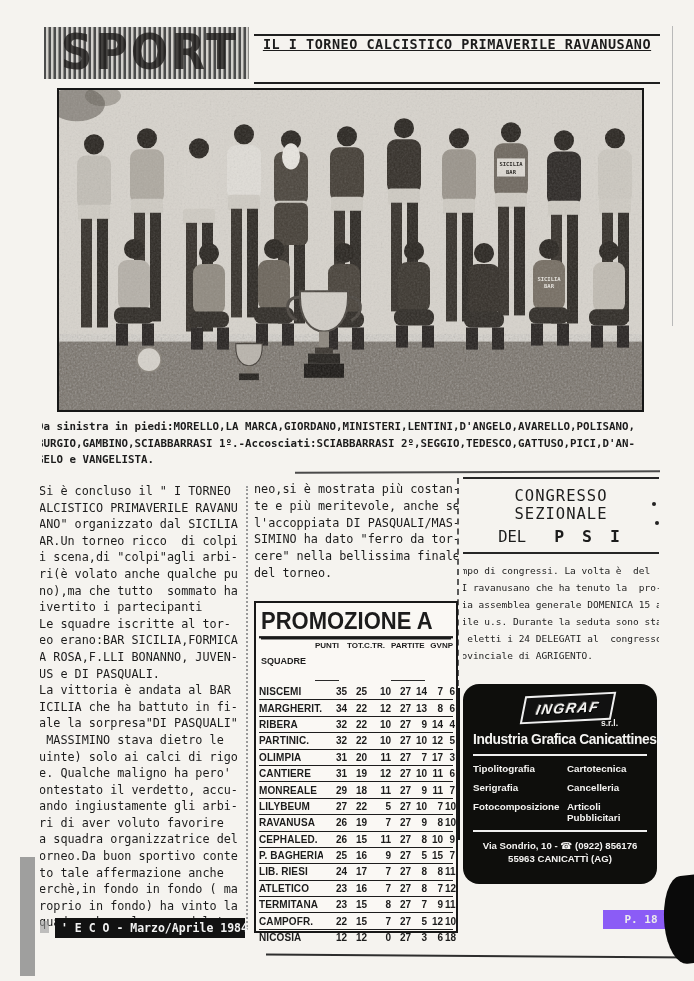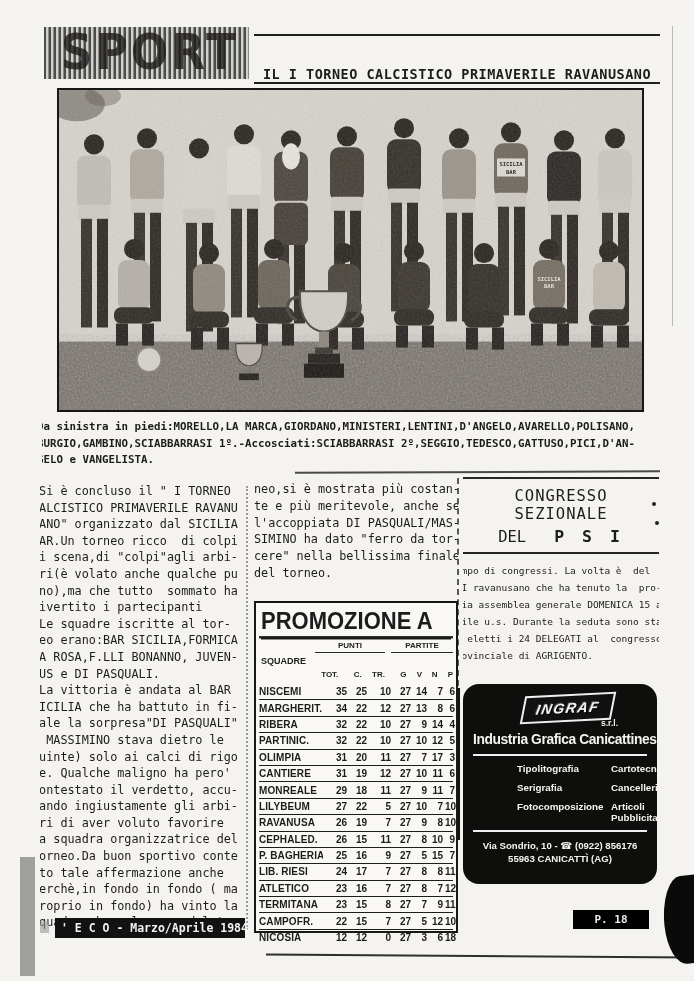--- a/index.html
+++ b/index.html
@@ -6,21 +6,21 @@
   .page{position:relative;width:694px;height:981px;margin:0 auto;background:#f5f3ef;overflow:hidden;
         font-family:"DejaVu Sans Mono","Liberation Mono",monospace;color:#1c1c1c;}
   .abs{position:absolute;}
 
   
   .sport-logo{left:44px;top:27px;width:198px;height:52px;overflow:hidden;
       background:repeating-linear-gradient(90deg,#4c4c4c 0 2px,#d2d0cc 2px 4px,#8d8b87 4px 5px);padding-left:7px;}
   .sport-logo span{display:block;font-family:"DejaVu Sans",sans-serif;font-weight:900;font-size:44px;
       line-height:50px;letter-spacing:3px;text-align:center;color:rgba(30,28,26,.8);transform:scaleY(1.12);}
   .headline-box{left:254px;top:34px;width:406px;height:46px;border-top:2.5px solid #1f1f1f;
-      border-bottom:2.5px solid #1f1f1f;display:flex;align-items:flex-end;justify-content:center;}
+      border-bottom:2.5px solid #1f1f1f;display:flex;align-items:flex-start;justify-content:center;text-decoration:underline;}
   .headline-box span{font-weight:bold;font-size:13.5px;letter-spacing:.5px;white-space:nowrap;}
 
   
   .photo-frame{left:57px;top:88px;width:583px;height:320px;border:2px solid #161616;background:#d9d6d0;}
   .photo-frame svg{display:block;width:100%;height:100%;}
 
   
   .caption{left:42px;top:419px;width:618px;height:54px;overflow:hidden;}
   .caption div{margin-left:-5px;white-space:pre;font-weight:bold;font-size:10.8px;line-height:16.5px;}
   .caption-rule{left:295px;top:471px;width:365px;height:2px;background:#4a4a4a;transform:rotate(-.2deg);}
@@ -36,21 +36,21 @@
 
   
   .stable{left:254px;top:586px;width:204px;height:332px;border:2.5px solid #181818;background:#faf8f4;
       box-sizing:border-box;padding:4px 3px 0 3px;font-family:"Liberation Sans","DejaVu Sans",sans-serif;margin-top:15px;}
   .stitle{font-weight:bold;font-size:22px;letter-spacing:0;line-height:26px;transform:scaleY(1.12);
       transform-origin:left top;padding-left:2px;border-bottom:2px solid #1a1a1a;
       box-shadow:0 3px 0 -2px #1a1a1a;margin-bottom:6px;}
   .thead{display:flex;height:40px;margin-bottom:3px;}
   .th-squadre{width:64px;font-weight:bold;font-size:9px;display:flex;align-items:center;padding-left:2px;}
   .th-groups{display:flex;flex:1;}
-  .th-grp{display:flex;flex-direction:column;justify-content:space-between;}
+  .th-grp{display:flex;flex-direction:row;justify-content:space-between;}
   .th-grp.punti{width:70px;}
   .th-grp.partite{width:62px;margin-left:6px;}
   .gl{font-weight:bold;font-size:8px;text-align:center;border-bottom:1.5px solid #2a2a2a;padding-bottom:2px;}
   .subs{display:flex;font-weight:bold;font-size:8px;padding-bottom:2px;}
   .subs span{flex:1;text-align:right;}
   .trow{display:grid;grid-template-columns:64px 26px 20px 24px 20px 16px 16px 12px;align-items:center;
       height:15.4px;border-bottom:1.6px solid #1d1d1d;font-weight:bold;font-size:10px;}
   .trow:last-child{border-bottom:none;}
   .tc.team{letter-spacing:.1px;white-space:nowrap;overflow:hidden;}
   .tc.num{text-align:right;padding-right:2px;}
@@ -69,27 +69,27 @@
   .ad{left:463px;top:684px;width:194px;height:200px;background:#0e0e0c;border-radius:16px;color:#f4f3f1;
       box-sizing:border-box;padding:10px 10px 8px 10px;font-family:"Liberation Sans","DejaVu Sans",sans-serif;}
   .ad-logo-row{position:relative;height:34px;}
   .ad-logo{position:absolute;left:50px;top:0;width:86px;height:24px;border:2px solid #efefef;
       transform:skewX(-14deg) rotate(-3deg);display:flex;align-items:center;justify-content:center;background:#111;}
   .ad-logo span{font-style:italic;font-weight:bold;font-size:14px;letter-spacing:1.5px;
       text-shadow:1px 1px 0 #000,-1px -1px 0 #555;}
   .ad-srl{position:absolute;left:128px;top:24px;font-size:8.5px;font-weight:bold;}
   .ad-name{text-align:center;font-weight:bold;font-size:13.8px;letter-spacing:-.4px;margin-top:4px;white-space:nowrap;}
   .ad-hr{height:2px;background:#efefef;margin:7px 0;}
-  .ad-services{display:grid;grid-template-columns:94px auto;row-gap:8px;font-weight:bold;font-size:9.8px;margin-left:44px;}
+  .ad-services{display:grid;grid-template-columns:94px auto;row-gap:8px;font-weight:bold;font-size:9.8px;}
   .ad-address{text-align:center;font-weight:bold;font-size:9.6px;line-height:13px;margin-top:2px;white-space:nowrap;}
 
   
   .eco-bar{left:55px;top:918px;width:190px;height:20px;background:#121212;color:#f2f2f2;
       font-weight:bold;font-size:11.5px;line-height:20px;padding-left:6px;box-sizing:border-box;white-space:nowrap;}
-  .page-badge{left:573px;top:910px;width:76px;height:19px;background:#000000;color:#ececec;text-align:center;
+  .page-badge{left:603px;top:910px;width:76px;height:19px;background:#8b5cf6;color:#ececec;text-align:center;
       font-weight:bold;font-size:11px;line-height:19px;}
 
   
   .scan-strip-left{left:20px;top:857px;width:15px;height:119px;background:#8f8f8f;opacity:.85;}
   .scan-line-bottom{left:266px;top:955px;width:428px;height:2px;background:#2e2e2e;transform:rotate(.4deg);}
   .scan-blob-right{right:-8px;top:876px;width:38px;height:88px;background:#0a0a0a;
       border-radius:55% 0 0 50% / 55% 0 0 45%;transform:rotate(-6deg);}
   .scan-vline-right{left:672px;top:26px;width:1px;height:300px;background:#b9b9b9;}
   .scan-dot{width:4px;height:4px;background:#222;border-radius:50%;}
   .scan-mark-footer{left:40px;top:921px;width:9px;height:12px;background:#9a9a9a;opacity:.6;}

